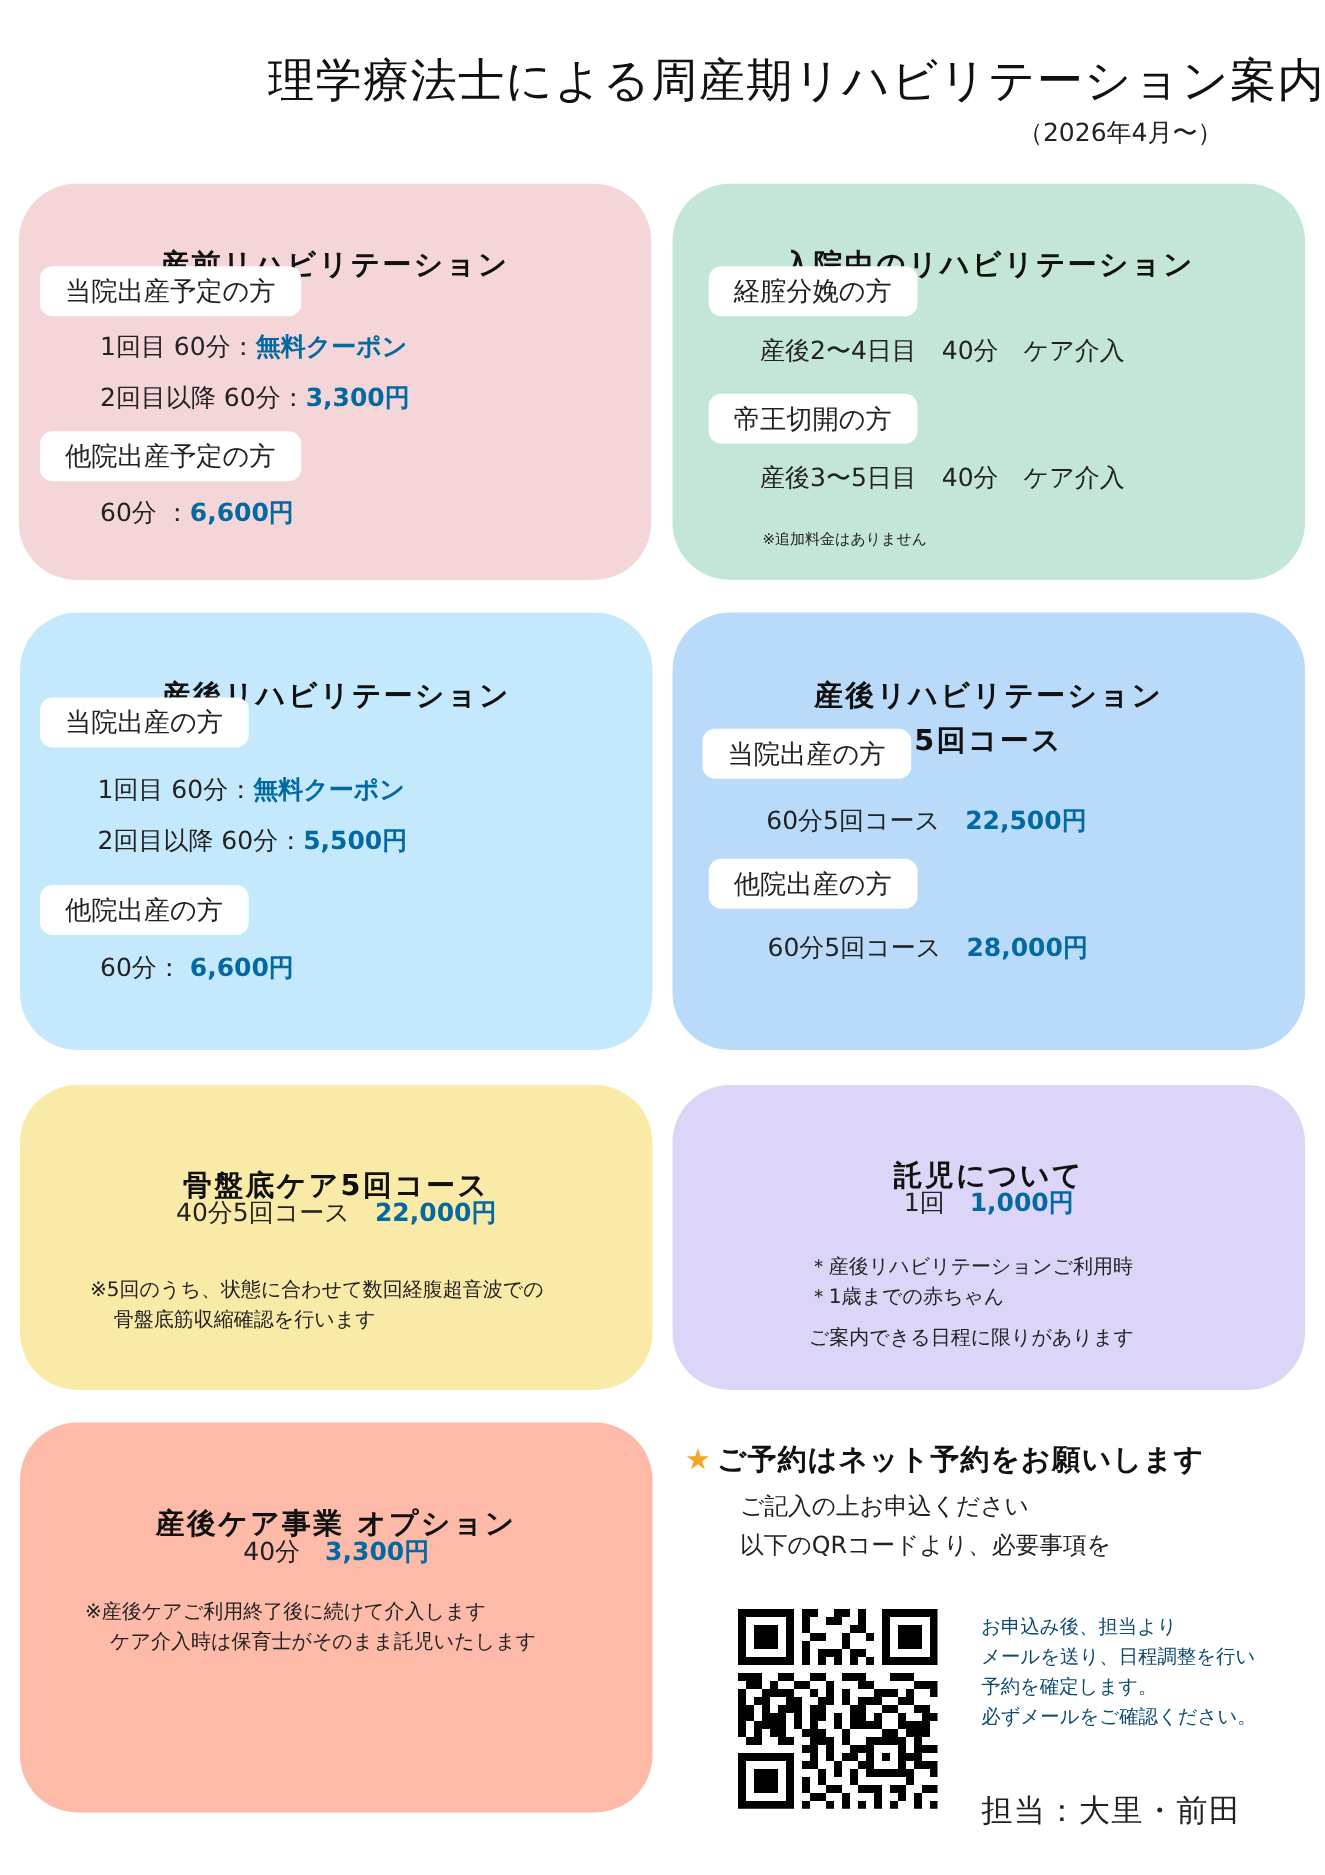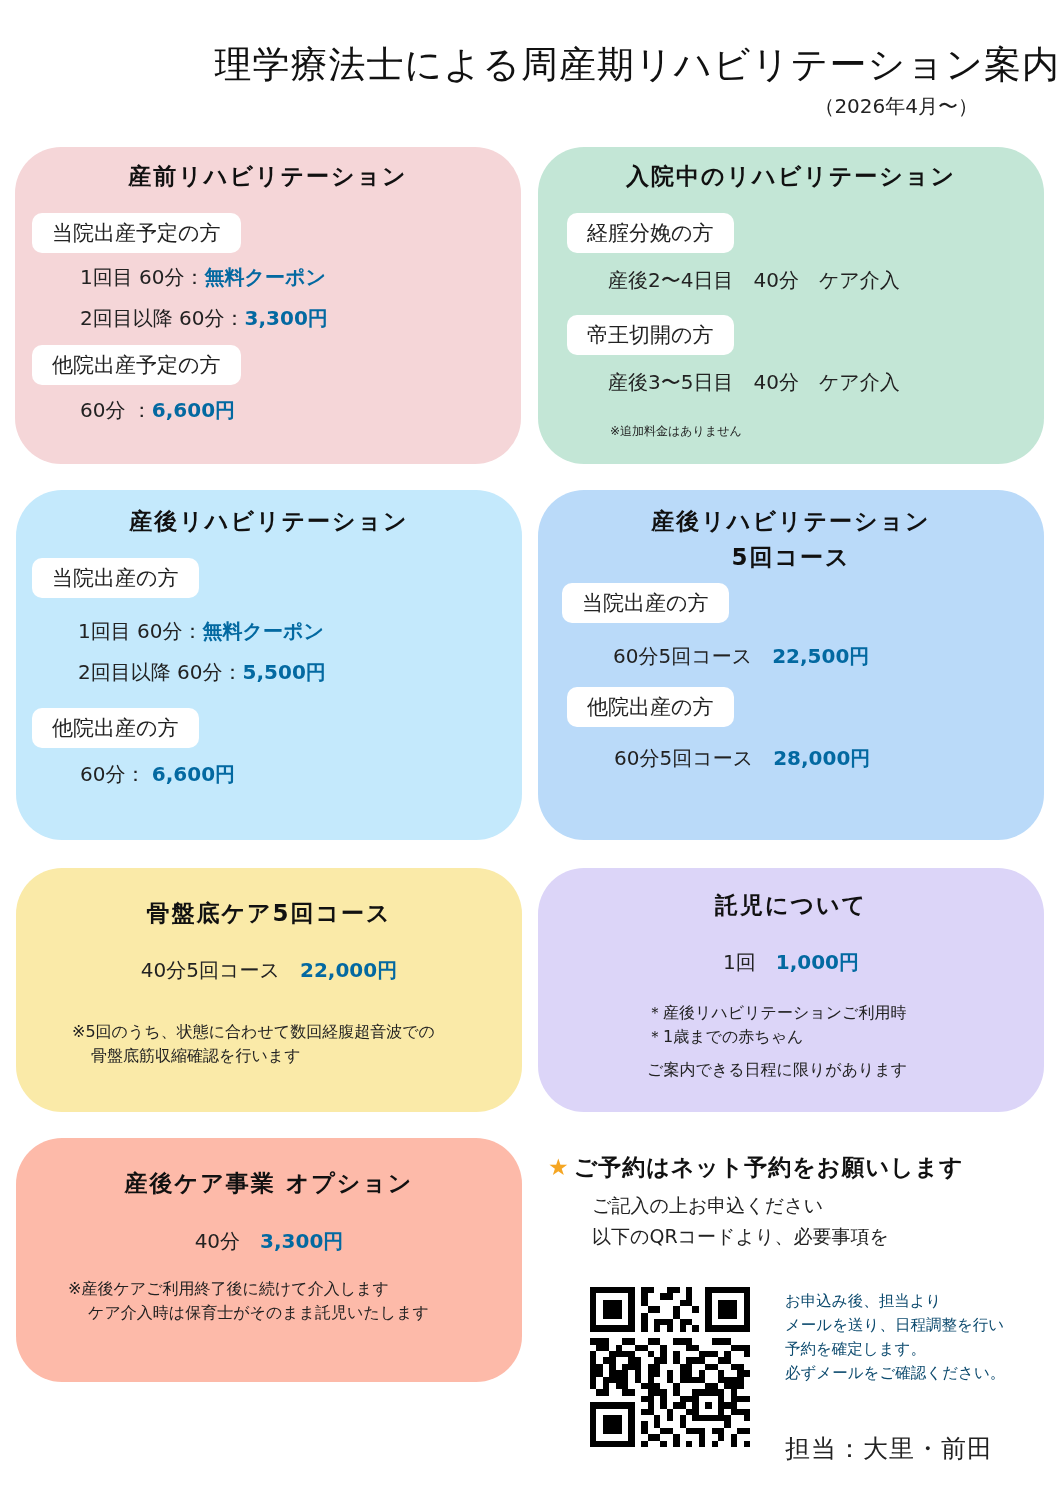--- a/index.html
+++ b/index.html
@@ -3,34 +3,34 @@
   <meta charset="utf-8">
   <style>
     * { box-sizing: border-box; margin: 0; padding: 0; }
     html, body { width: 1060px; height: 1500px; background: #ffffff; overflow: hidden; }
     body { position: relative; font-family: "DejaVu Sans", "Liberation Sans", sans-serif; color: #1a1a1a; }
 
     .title { position: absolute; left: 0; width: 1060px; top: 40px; text-align: right; font-size: 37px; font-weight: normal; letter-spacing: 1px; color: #111; }
     .subtitle { position: absolute; right: 82px; top: 93px; font-size: 20px; color: #222; }
 
     .card { position: absolute; border-radius: 46px; }
-    .card-title { position: absolute; left: 0; right: 0; text-align: center; font-weight: bold; font-size: 23px; letter-spacing: 2px; color: #111; }
+    .card-title { position: absolute; left: 0; right: 0; text-align: center; font-weight: bold; font-size: 23px; letter-spacing: 2px; color: #111; margin-top: 35px; }
     .tag { position: absolute; background: #fff; border-radius: 10px; padding: 6px 20px; font-size: 21px; color: #222; white-space: nowrap; }
     .line { position: absolute; font-size: 20px; color: #222; white-space: nowrap; }
     .line b { font-weight: bold; color: #0369a1; }
     .note { position: absolute; font-size: 16px; color: #222; white-space: nowrap; line-height: 24px; }
     .center { left: 0; right: 0; text-align: center; }
 
     #c1 { left: 15px; top: 147px; width: 506px; height: 317px; }
     #c2 { left: 538px; top: 147px; width: 506px; height: 317px; }
     #c3 { left: 16px; top: 490px; width: 506px; height: 350px; }
     #c4 { left: 538px; top: 490px; width: 506px; height: 350px; }
     #c5 { left: 16px; top: 868px; width: 506px; height: 244px; padding-left: 13px; }
     #c6 { left: 538px; top: 868px; width: 506px; height: 244px; }
-    #c7 { left: 16px; top: 1138px; width: 506px; height: 244px; }
+    #c7 { left: 16px; top: 1138px; width: 506px; height: 312px; }
 
     .reserve-head { position: absolute; left: 548px; top: 1152px; font-size: 23px; font-weight: bold; color: #111; white-space: nowrap; letter-spacing: 1px; }
     .reserve-head .star { color: #f5a623; margin-right: 4px; }
     .reserve-text { position: absolute; left: 592px; top: 1190px; font-size: 19px; line-height: 31px; color: #222; white-space: nowrap; }
     .qr { position: absolute; left: 590px; top: 1287px; width: 160px; height: 160px; }
     .after-text { position: absolute; left: 785px; top: 1289px; font-size: 15.5px; line-height: 24px; color: #0c4a6e; white-space: nowrap; }
     .staff { position: absolute; left: 785px; top: 1432px; font-size: 25px; color: #222; white-space: nowrap; letter-spacing: 1px; }
   </style>
 </head>
 <body>

